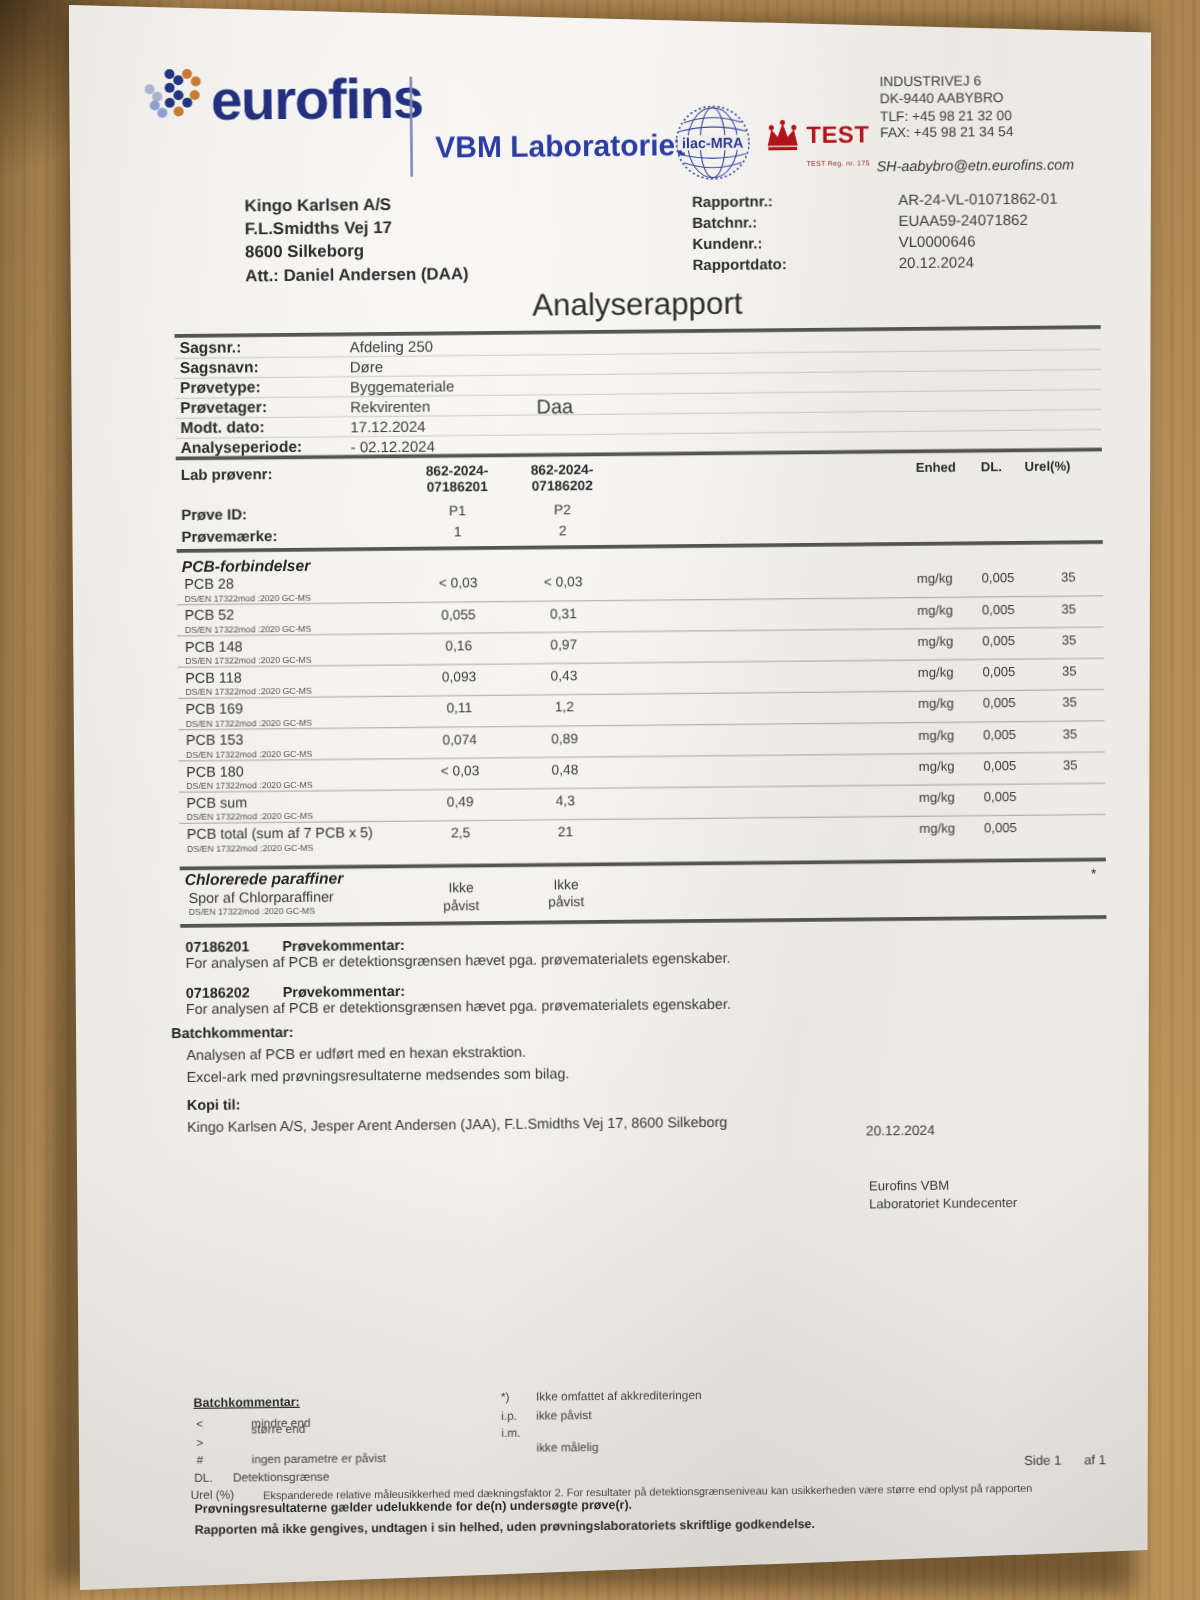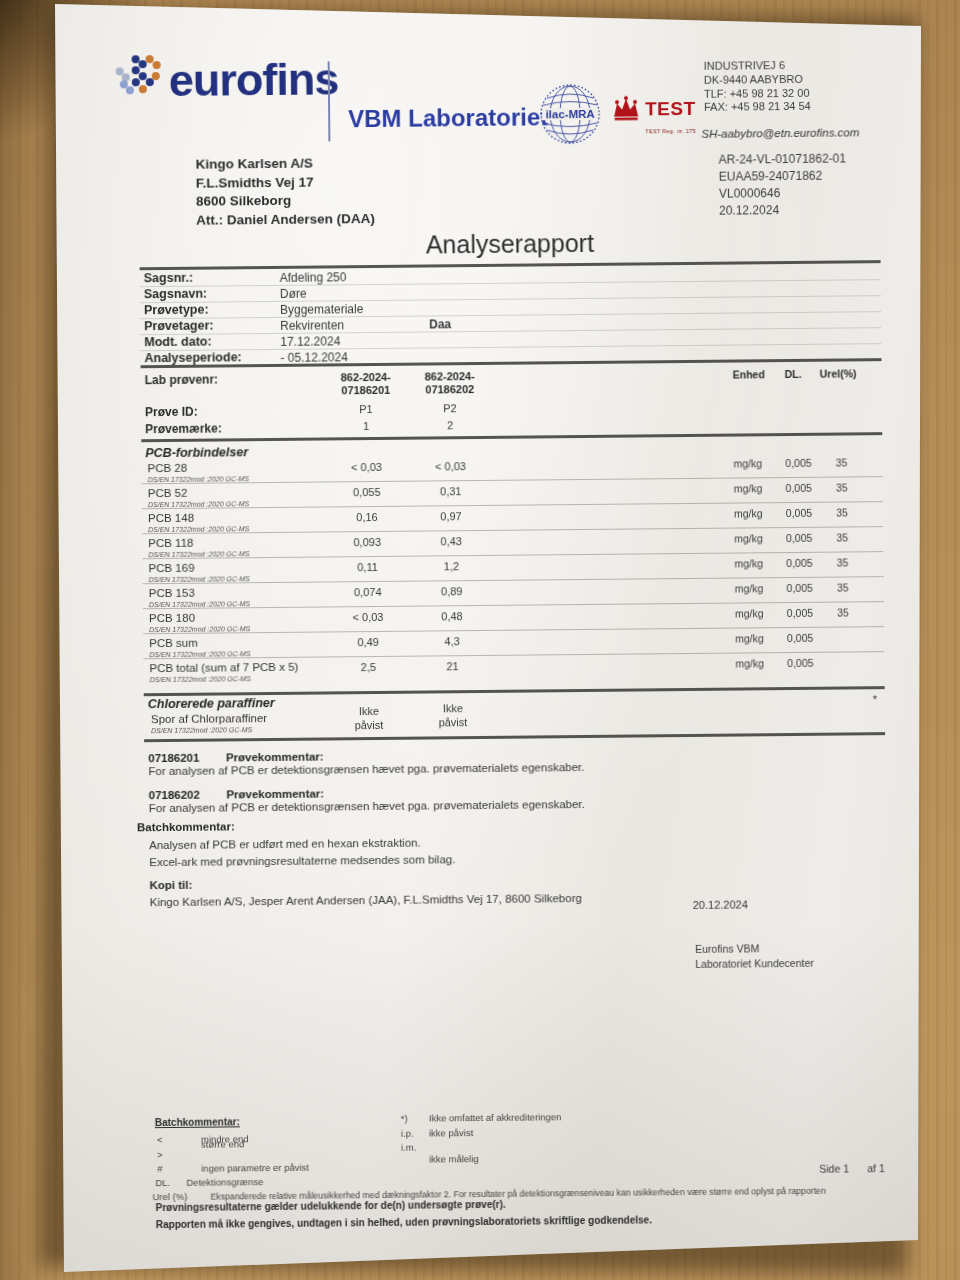--- a/index.html
+++ b/index.html
@@ -44,37 +44,37 @@
   .recip div{font-size:13.5px;font-weight:bold;color:#2d2d2d;line-height:18.5px;}
   .meta-label{font-size:12px;font-weight:bold;color:#2d2d2d;line-height:17px;}
   .meta-value{font-size:12px;color:#3d3d3d;line-height:17px;}
   .title{font-size:25px;color:#2f2f2f;text-align:center;}
   
   .rule-thick{height:3px;background:#3e3d3a;opacity:0.88;}
   
   .crow{height:16px;}
   .crow .lbl{position:absolute;left:4px;top:0;font-size:12.5px;font-weight:bold;color:#2b2b2b;}
   .crow .val{position:absolute;left:140px;top:0.5px;font-size:12px;color:#3a3a3a;}
-  .crow .ext{position:absolute;left:289px;top:0.5px;font-size:12px;color:#3a3a3a;font-weight:bold;}
+  .crow .ext{position:absolute;left:289px;top:0.5px;font-size:16px;color:#3a3a3a;}
   .crow .csep{position:absolute;left:0;right:0;top:15.2px;height:1px;background:rgba(120,118,112,0.28);}
   
   .sh-b{font-size:12px;font-weight:bold;color:#2b2b2b;}
   .sh-col{font-size:11px;font-weight:bold;color:#2b2b2b;width:120px;text-align:center;}
   .sh-small{font-size:10.5px;font-weight:bold;color:#2b2b2b;}
   .sh-v{font-size:11px;color:#3a3a3a;width:120px;text-align:center;}
   
   .section-h{font-size:12.5px;font-weight:bold;font-style:italic;color:#262626;}
   .rrow{left:143px;width:741px;height:25px;}
   .rname{position:absolute;left:6px;top:0;font-size:11.5px;color:#353535;}
-  .rmethod{position:absolute;left:6px;top:13.8px;font-size:7px;font-style:italic;color:#55534f;}
+  .rmethod{position:absolute;left:6px;top:13.8px;font-size:7px;color:#55534f;}
   .rv{position:absolute;top:1px;width:120px;text-align:center;font-size:11px;color:#3a3a3a;}
   .rv1{left:165px;} .rv2{left:249px;}
   .runit{position:absolute;left:592px;top:1px;width:52px;font-size:10.5px;color:#3a3a3a;}
   .rdl{position:absolute;left:636px;top:1px;width:42px;text-align:center;font-size:10.5px;color:#3a3a3a;}
-  .rurel{position:absolute;left:681px;top:1px;width:38px;text-align:center;font-size:10.5px;color:#3a3a3a;}
+  .rurel{position:absolute;left:681px;top:1px;width:38px;text-align:right;font-size:10.5px;color:#3a3a3a;}
   .rsep{position:absolute;left:0;right:0;top:21px;height:1px;background:rgba(110,108,102,0.45);}
   .chlor-v{width:120px;text-align:center;font-size:11px;line-height:13.5px;color:#3a3a3a;}
   .star{font-size:11px;color:#333;}
   
   .cm-id{font-size:11.5px;font-weight:bold;color:#262626;}
   .cm-text{font-size:11.5px;color:#373737;}
   .sig{font-size:10.5px;color:#3a3a3a;line-height:15px;}
   .date{font-size:11px;color:#3a3a3a;}
   
   .lg-h{font-size:10px;font-weight:bold;color:#2d2d2d;text-decoration:underline;}
@@ -144,20 +144,26 @@
       <div>FAX:  +45 98 21 34 54</div>
     </div>
     <div class="abs email" style="left:706px;top:130px">SH-aabybro@etn.eurofins.com</div>
 
     <div class="abs recip" style="left:200px;top:153px">
       <div>Kingo Karlsen A/S</div>
       <div>F.L.Smidths Vej 17</div>
       <div>8600 Silkeborg</div>
       <div>Att.: Daniel Andersen (DAA)</div>
     </div>
+    <div class="abs" style="left:558px;top:154px">
+      <div class="meta-label">Rapportnr.:</div>
+      <div class="meta-label">Batchnr.:</div>
+      <div class="meta-label">Kundenr.:</div>
+      <div class="meta-label">Rapportdato:</div>
+    </div>
     <div class="abs" style="left:723px;top:154px">
       <div class="meta-value">AR-24-VL-01071862-01</div>
       <div class="meta-value">EUAA59-24071862</div>
       <div class="meta-value">VL0000646</div>
       <div class="meta-value">20.12.2024</div>
     </div>
 
     <div class="abs title" style="left:143px;top:230px;width:741px">Analyserapport</div>
 
     <div class="abs rule-thick" style="left:143px;top:264px;width:741px"></div>
@@ -182,21 +188,21 @@
       <span class="ext">Daa</span>
       <span class="csep"></span>
     </div>
     <div class="abs crow" style="left:143px;top:332px;width:741px">
       <span class="lbl">Modt. dato:</span>
       <span class="val">17.12.2024</span>
       <span class="csep"></span>
     </div>
     <div class="abs crow" style="left:143px;top:348px;width:741px">
       <span class="lbl">Analyseperiode:</span>
-      <span class="val">- 05.12.2024</span>
+      <span class="val">- 02.12.2024</span>
     </div>
     <div class="abs rule-thick" style="left:143px;top:362px;width:741px"></div>
 
     <div class="abs sh-b" style="left:147px;top:370px">Lab prøvenr:</div>
     <div class="abs sh-col" style="left:308px;top:370px">862-2024-</div>
     <div class="abs sh-col" style="left:308px;top:383px">07186201</div>
     <div class="abs sh-col" style="left:392px;top:370px">862-2024-</div>
     <div class="abs sh-col" style="left:392px;top:383px">07186202</div>
     <div class="abs sh-small" style="left:735px;top:371px">Enhed</div>
     <div class="abs sh-small" style="left:787px;top:371px">DL.</div>

